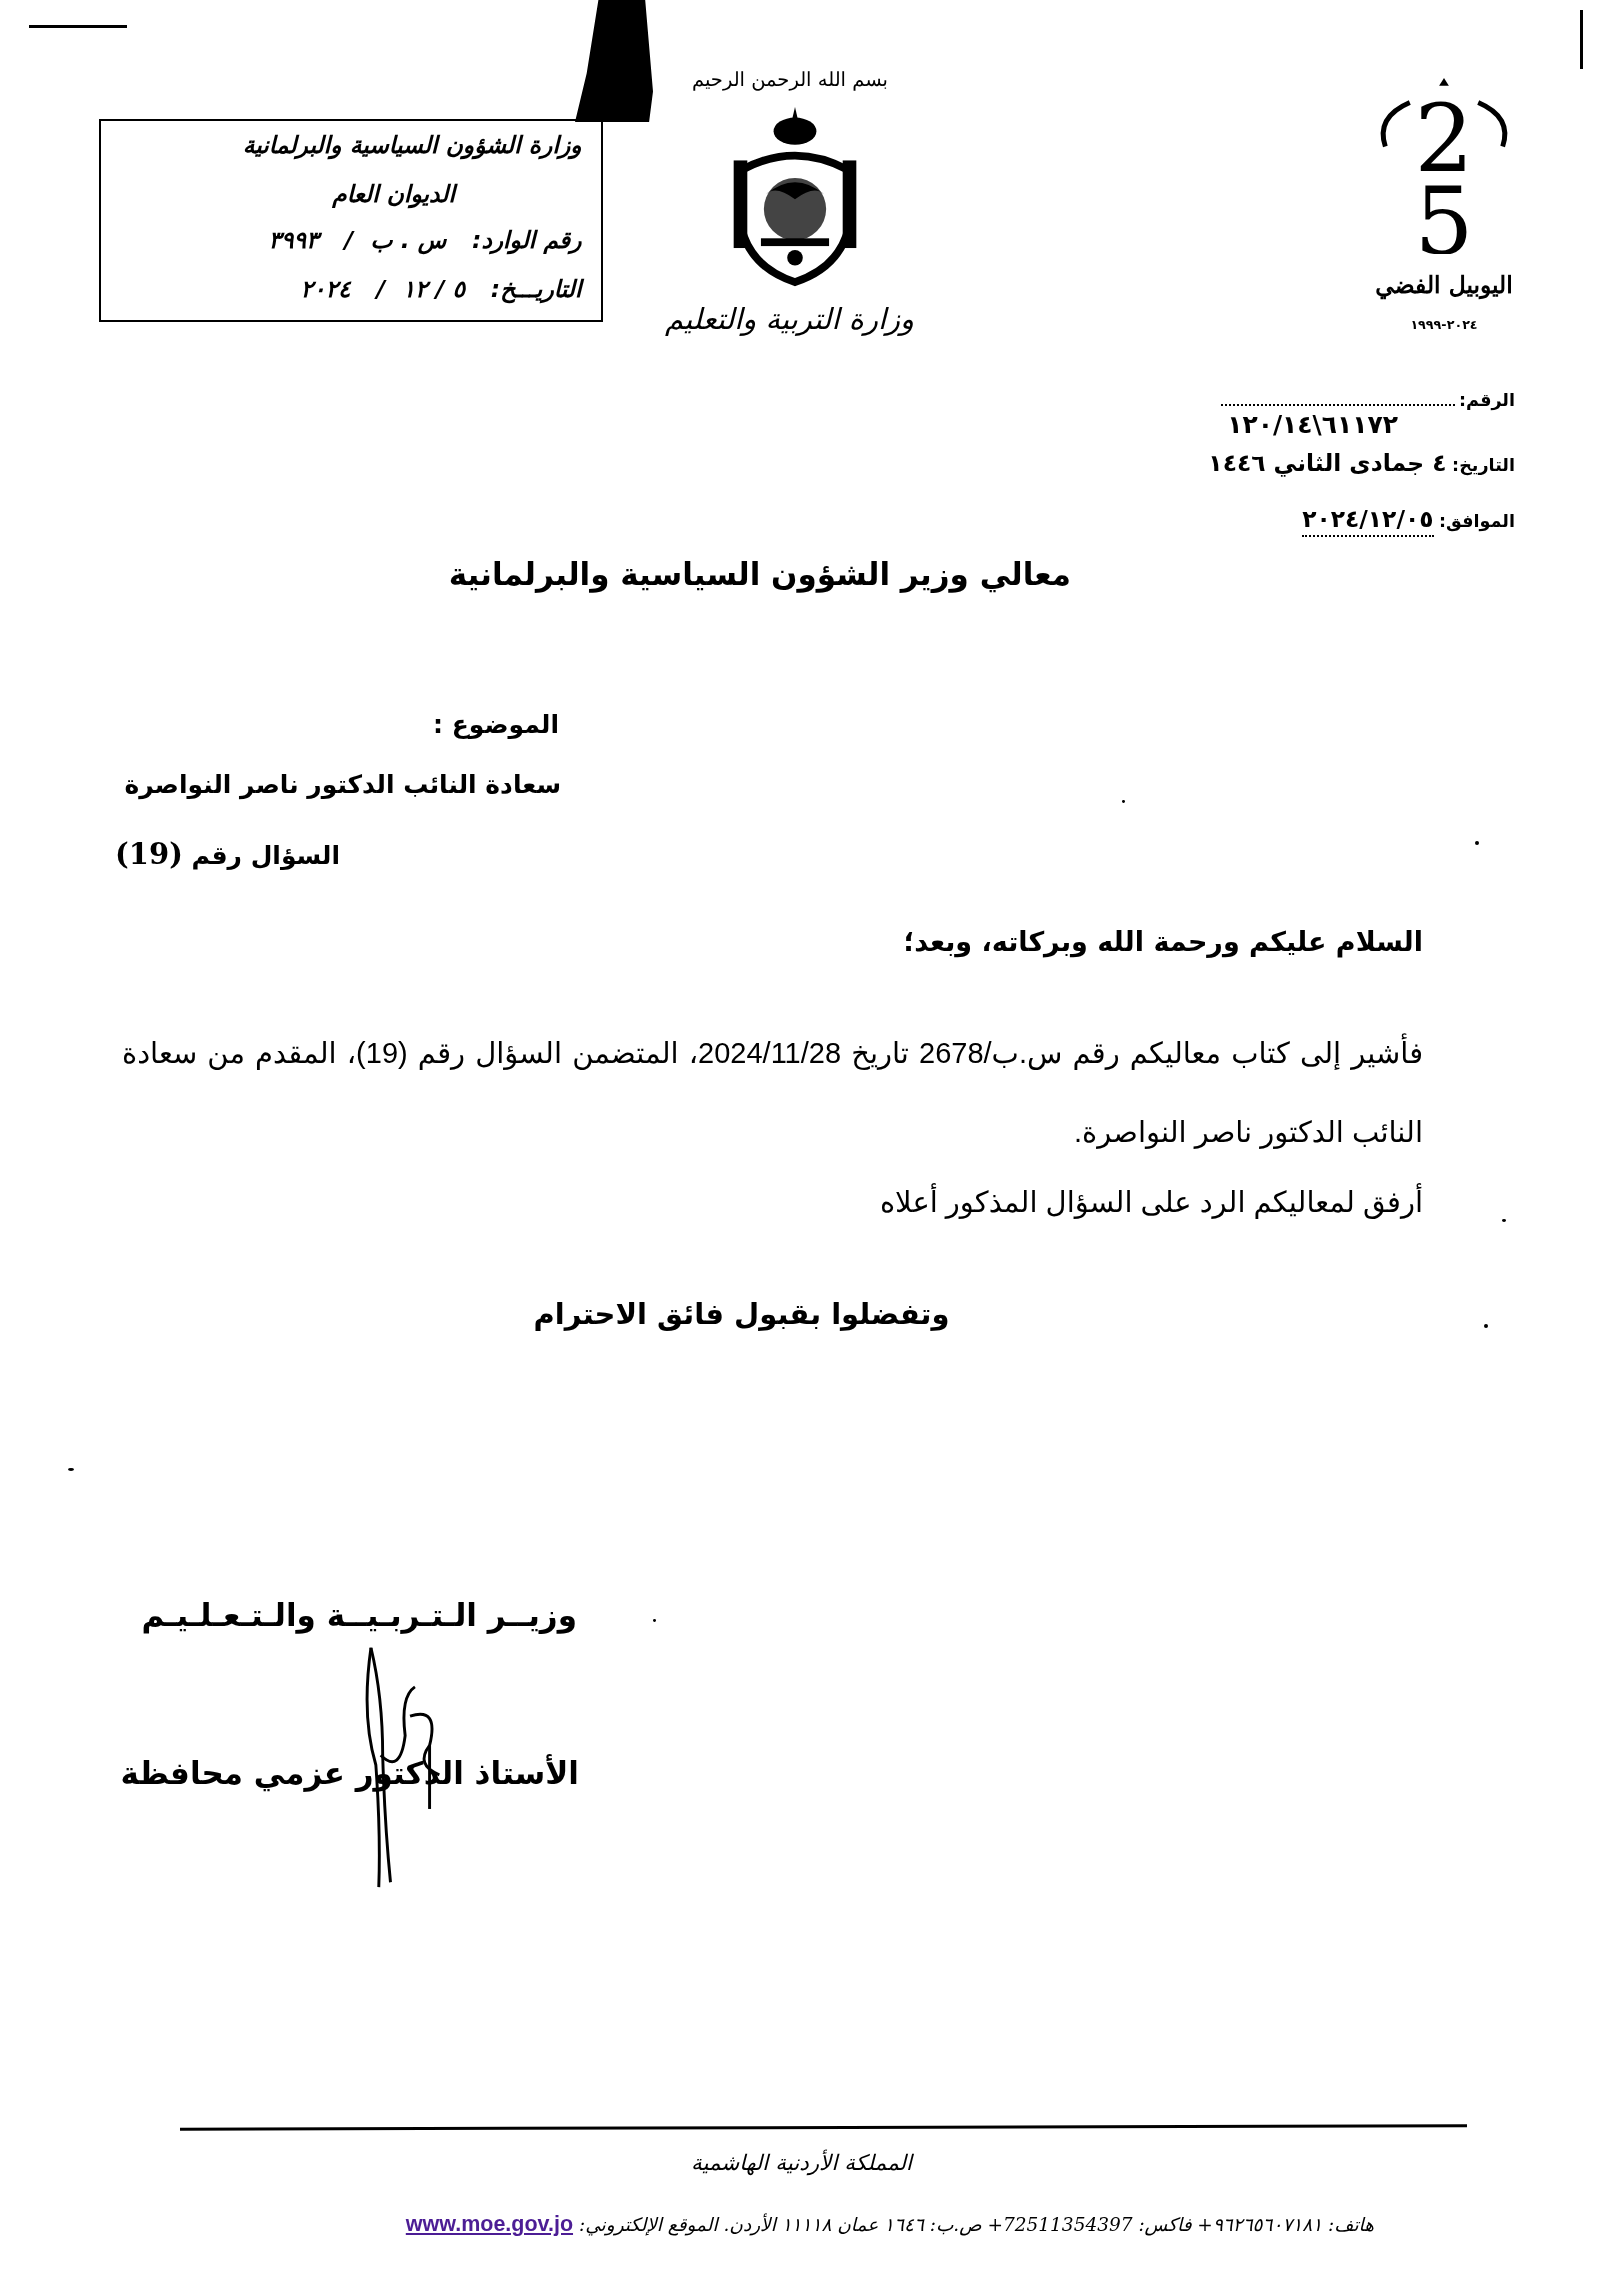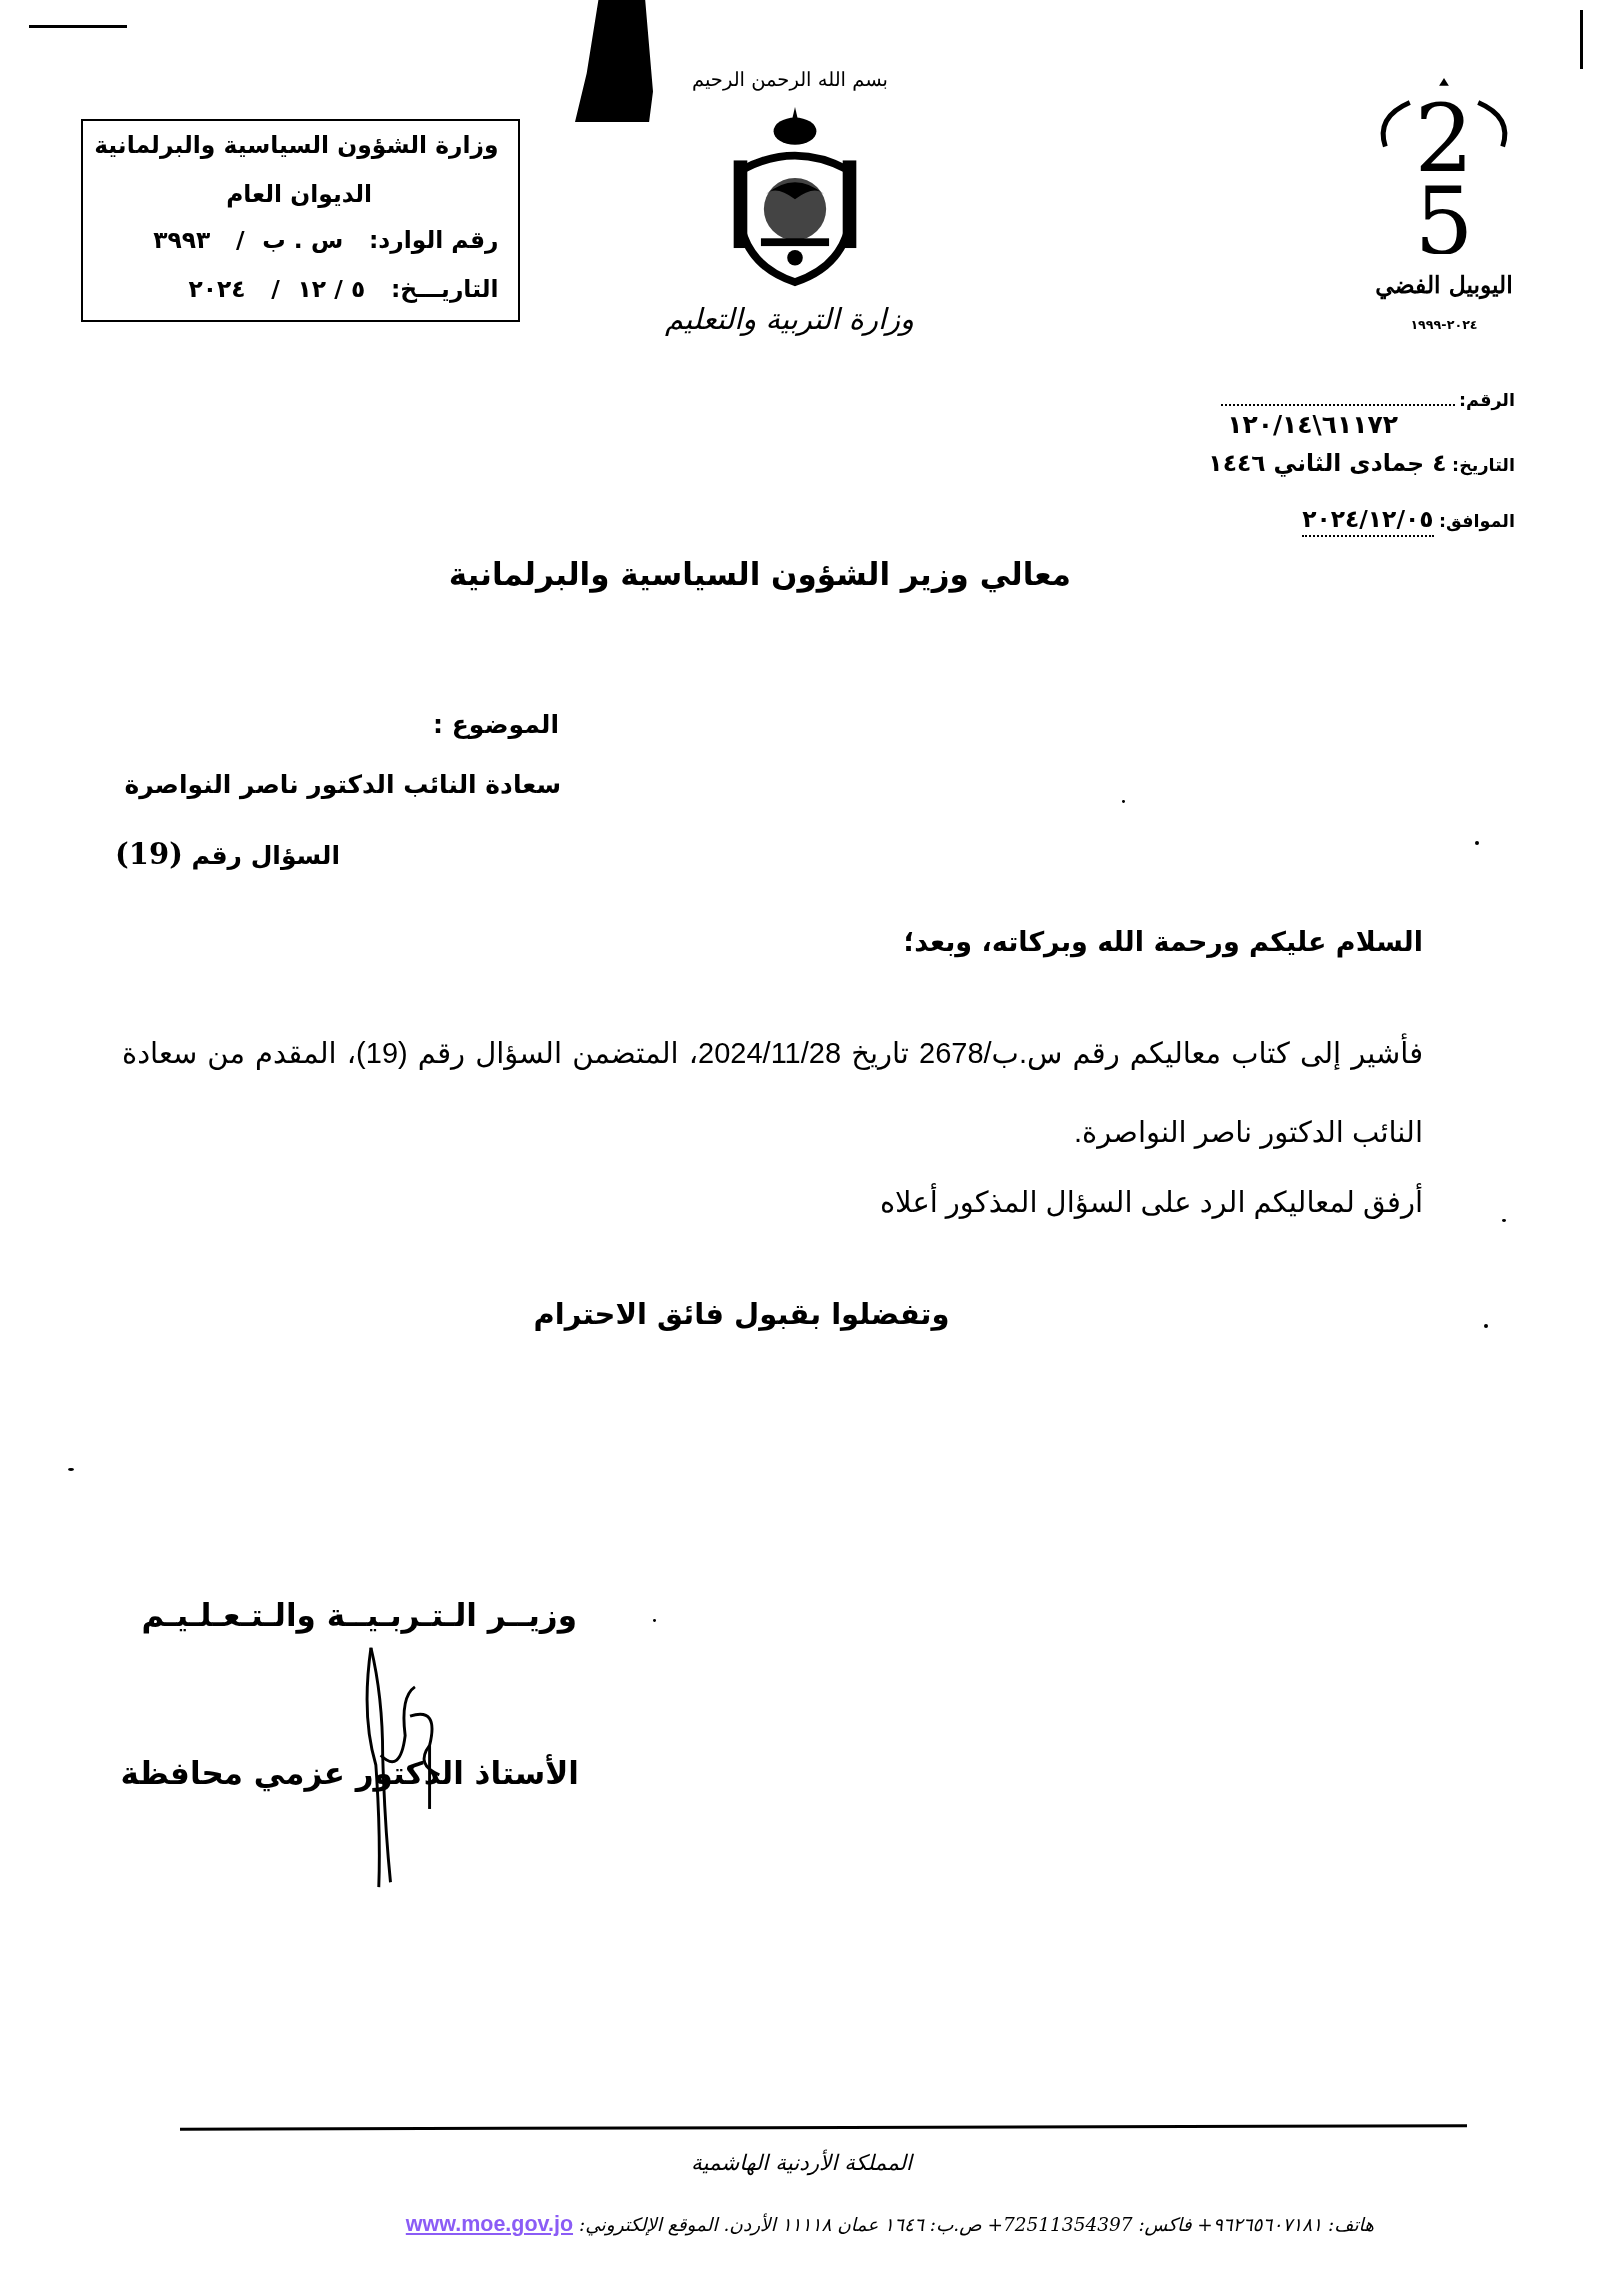--- a/index.html
+++ b/index.html
@@ -9,21 +9,21 @@
   }
   .abs { position: absolute; }
 
   
   .corner-line { left: 29px; top: 25px; width: 98px; height: 2.9px; background: #000; }
   .scan-blot { left: 575px; top: 0px; width: 78px; height: 122px; background: #000;
     clip-path: polygon(30% 0, 90% 0, 100% 75%, 95% 100%, 0 100%, 15% 60%); }
   .right-edge-mark { left: 1580px; top: 9.8px; width: 2.9px; height: 59px; background: #000; }
 
   
-  .stamp { left: 81px; top: 119px; width: 439px; height: 203px; border: 2.9px solid #000; box-sizing: border-box; }
+  .stamp { left: 99px; top: 119px; width: 504px; height: 203px; border: 2.9px solid #000; box-sizing: border-box; font-style: italic; }
   .stamp .line { position: absolute; right: 19.5px; font-size: 23.4px; font-weight: bold; direction: rtl; white-space: nowrap; }
   .stamp .l1 { top: 9.8px; }
   .stamp .l2 { top: 59px; right: 146px; }
   .stamp .l3 { top: 105px; }
   .stamp .l4 { top: 154px; }
   .stamp .gap { display: inline-block; width: 17.6px; }
 
   
   .basmala { left: 673px; top: 68px; width: 234px; text-align: center; font-size: 19.5px; direction: rtl; font-family: "DejaVu Serif", serif; }
   .coat { left: 722px; top: 102px; width: 146px; height: 185px; }
@@ -63,21 +63,21 @@
 
   
   .sig-title { right: 1026px; top: 1597px; font-size: 31px; font-weight: bold; direction: rtl; white-space: nowrap; letter-spacing: 2px; }
   .sig-name { right: 1024px; top: 1755px; font-size: 31px; font-weight: bold; direction: rtl; white-space: nowrap; }
   .signature { left: 322px; top: 1638px; width: 137px; height: 254px; }
 
   
   .footer-rule { left: 180px; top: 2126px; width: 1287px; height: 2.9px; background: #000; transform: rotate(-0.15deg); }
   .footer-country { left: 0; width: 1603px; top: 2150px; text-align: center; font-size: 21.5px; direction: rtl; font-family: "DejaVu Serif", serif; font-style: italic; }
   .footer-contact { right: 229px; top: 2212px; font-size: 18.5px; direction: rtl; white-space: nowrap; font-family: "DejaVu Serif", serif; font-style: italic; }
-  .footer-contact a { color: #8b5cf6; font-family: "Liberation Sans", sans-serif; font-weight: bold; font-style: normal; text-decoration: underline; font-size: 21.5px; }
+  .footer-contact a { color: #4c1d95; font-family: "Liberation Sans", sans-serif; font-weight: bold; font-style: normal; text-decoration: underline; font-size: 21.5px; }
 
   .speck { position: absolute; background: #000; border-radius: 50%; }
 </style>
 </head>
 <body>
 
 <div class="abs corner-line"></div>
 <div class="abs scan-blot"></div>
 <div class="abs right-edge-mark"></div>
 

